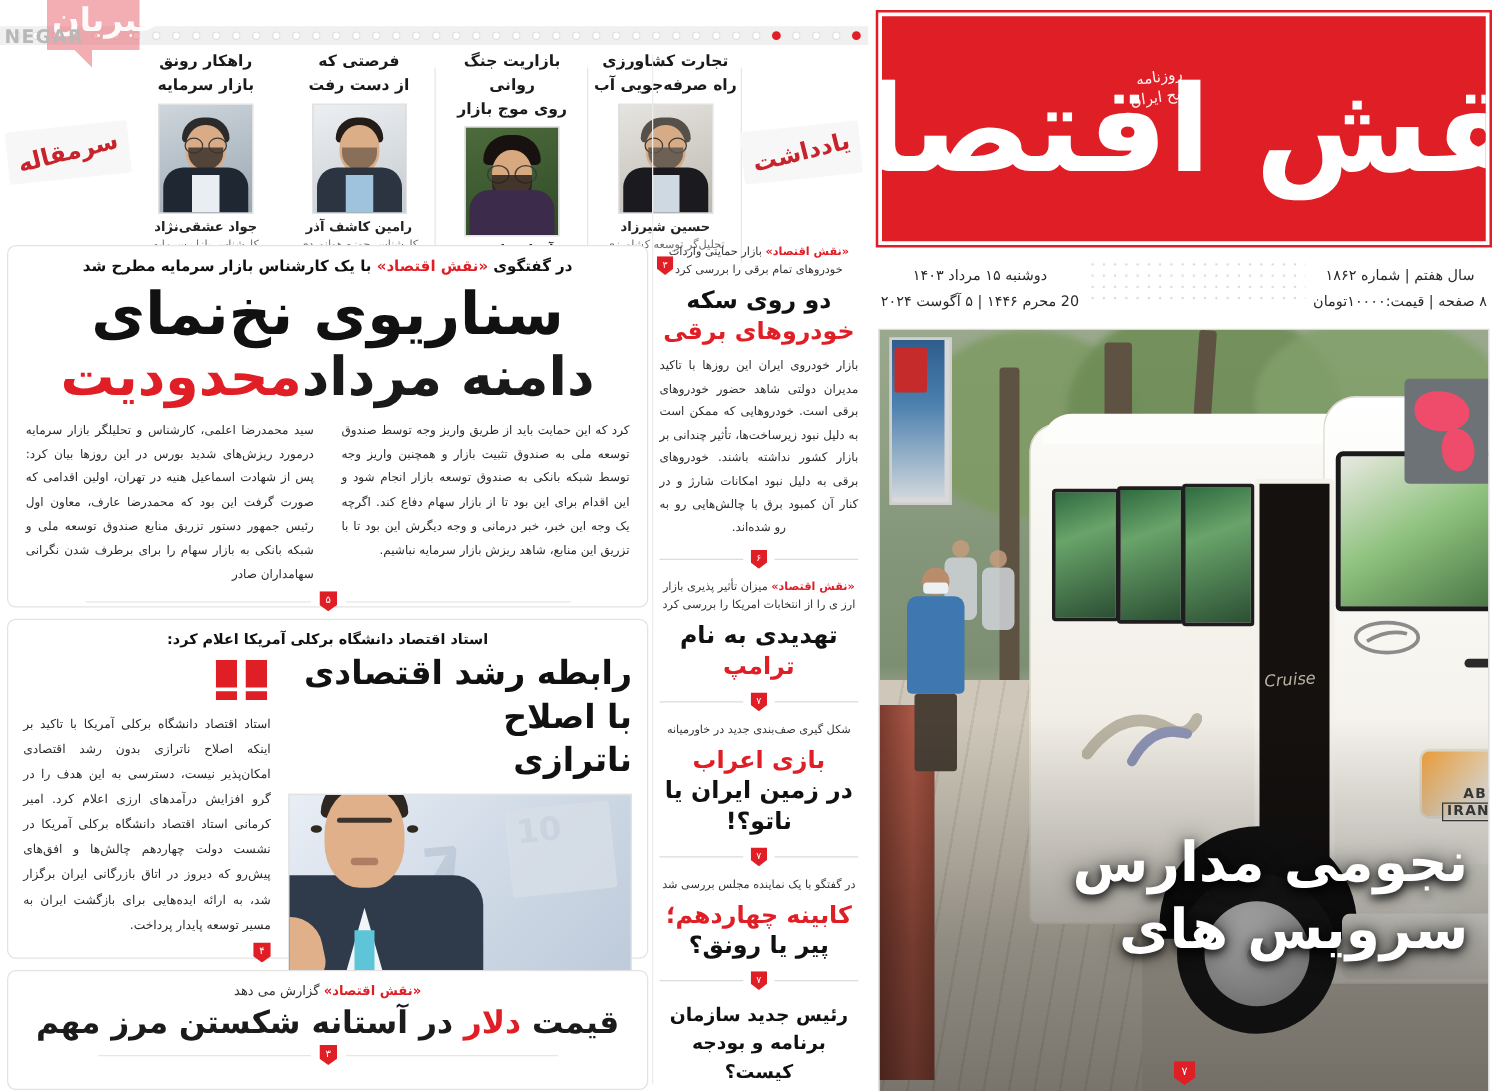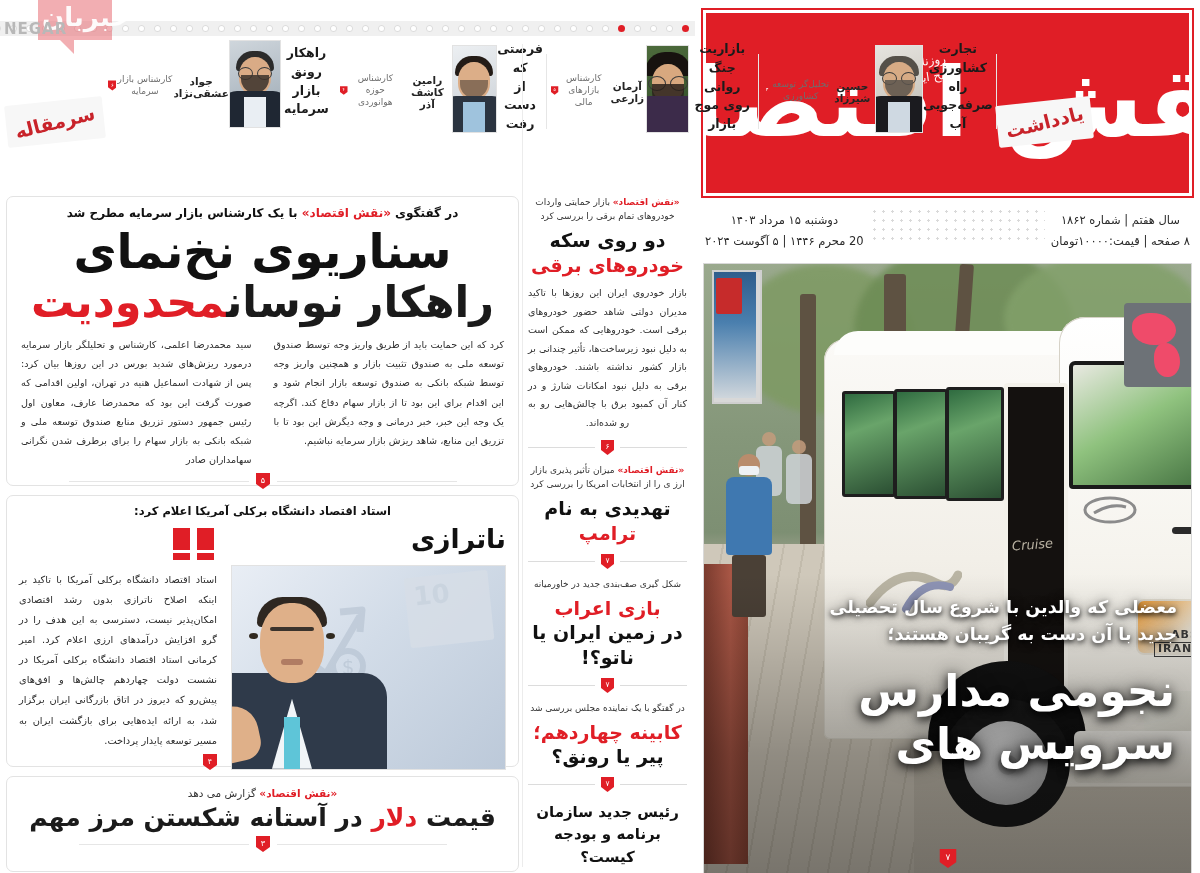--- a/index.html
+++ b/index.html
@@ -195,21 +195,21 @@
   }
   .label-script .sq{
     display:inline-block;background:#f7f7f7;transform:rotate(-6deg);
     padding:10px 8px;border-radius:2px;
   }
   .label-script .tx{
     display:inline-block;color:#C8232A;font-size:19px;font-weight:bold;
     transform:rotate(-8deg);white-space:nowrap;
   }
   .colcard{
-    flex:1;display:flex;align-items:center;
+    flex:1;display:flex;flex-direction:column;align-items:center;
     padding:0 4px;box-sizing:border-box;position:relative;
   }
   .colcard + .colcard::after{
     content:"";position:absolute;right:0;top:14px;bottom:10px;width:1px;background:#e6e6e6;
   }
   .col-title{
     font-size:12.5px;font-weight:bold;line-height:1.5;text-align:center;
     color:#1b1b1b;margin-bottom:5px;min-height:36px;
   }
   .col-photo{
@@ -421,21 +421,20 @@
 
           <div class="headlight"></div>
           <div class="headlight2"></div>
           <div class="bumper"></div>
           <div class="abs-badge">ABS<div class="abs-box">IRANKH</div></div>
         </div>
 
         <div class="photo-grad"></div>
       </div>
 
-      <div class="photo-kicker">معضلی که والدین با شروع سال تحصیلی جدید با آن دست به گریبان هستند؛</div>
       <div class="photo-title">
         <div>نجومی مدارس</div>
         <div>سرویس های</div>
       </div>
       <div class="pg-badge">
         <svg viewBox="0 0 17 19">
             <path d="M0 0 H17 V13 L8.5 19 L0 13 Z" fill="#E01E26"></path>
             <text x="8.5" y="11" font-size="9" fill="#fff" text-anchor="middle" font-family="DejaVu Sans">۷</text>
           </svg>
       </div>
@@ -707,21 +706,21 @@
     </div>
 
     <div class="main-region">
 
       <div class="card lead-card">
         <div class="lead-over">
           <span>در گفتگوی </span><span class="src">«نقش اقتصاد»</span><span> با یک کارشناس بازار سرمایه مطرح شد</span>
         </div>
         <div class="lead-h1">سناریوی نخ‌نمای</div>
         <div class="lead-h2">
-          <span> راهکار نوسان</span><span class="red">محدودیت</span>
+          <span> دامنه مرداد</span><span class="red">محدودیت</span>
         </div>
         <div class="lead-cols">
           <p>کرد که این حمایت باید از طریق واریز وجه توسط صندوق توسعه ملی به صندوق تثبیت بازار و همچنین واریز وجه توسط شبکه بانکی به صندوق توسعه بازار انجام شود و این اقدام برای این بود تا از بازار سهام دفاع کند. اگرچه یک وجه این خبر، خبر درمانی و وجه دیگرش این بود تا با تزریق این منابع، شاهد ریزش بازار سرمایه نباشیم.</p>
           <p>سید محمدرضا اعلمی، کارشناس و تحلیلگر بازار سرمایه درمورد ریزش‌های شدید بورس در این روزها بیان کرد: پس از شهادت اسماعیل هنیه در تهران، اولین اقدامی که صورت گرفت این بود که محمدرضا عارف، معاون اول رئیس جمهور دستور تزریق منابع صندوق توسعه ملی و شبکه بانکی به بازار سهام را برای برطرف شدن نگرانی سهامداران صادر</p>
         </div>
         <div class="lead-foot">
           <span class="ln"></span>
           <span class="bg">
               <svg viewBox="0 0 14 16">
                 <path d="M0 0 H14 V11 L7 16 L0 11 Z" fill="#E01E26"></path>
@@ -730,20 +729,21 @@
             </span>
           <span class="ln"></span>
         </div>
       </div>
 
       <div class="card mid-card">
         <div class="mid-over">استاد اقتصاد دانشگاه برکلی آمریکا اعلام کرد:</div>
         <div class="mid-inner">
           <div class="mid-left">
             <div class="mid-h">
+              <div>رابطه رشد اقتصادی با اصلاح</div>
               <div>ناترازی</div>
             </div>
             <div class="mid-photo">
               <div class="mp-bg"></div>
               <div class="mp-note">
                   <b>10</b>
                 </div>
               <div class="mp-arrow">
                 <svg viewBox="0 0 116 112">
                     <path d="M14 98 L46 60 L70 78 L104 20" stroke="#a9b7c7" stroke-width="7" fill="none" stroke-linejoin="round"></path>

